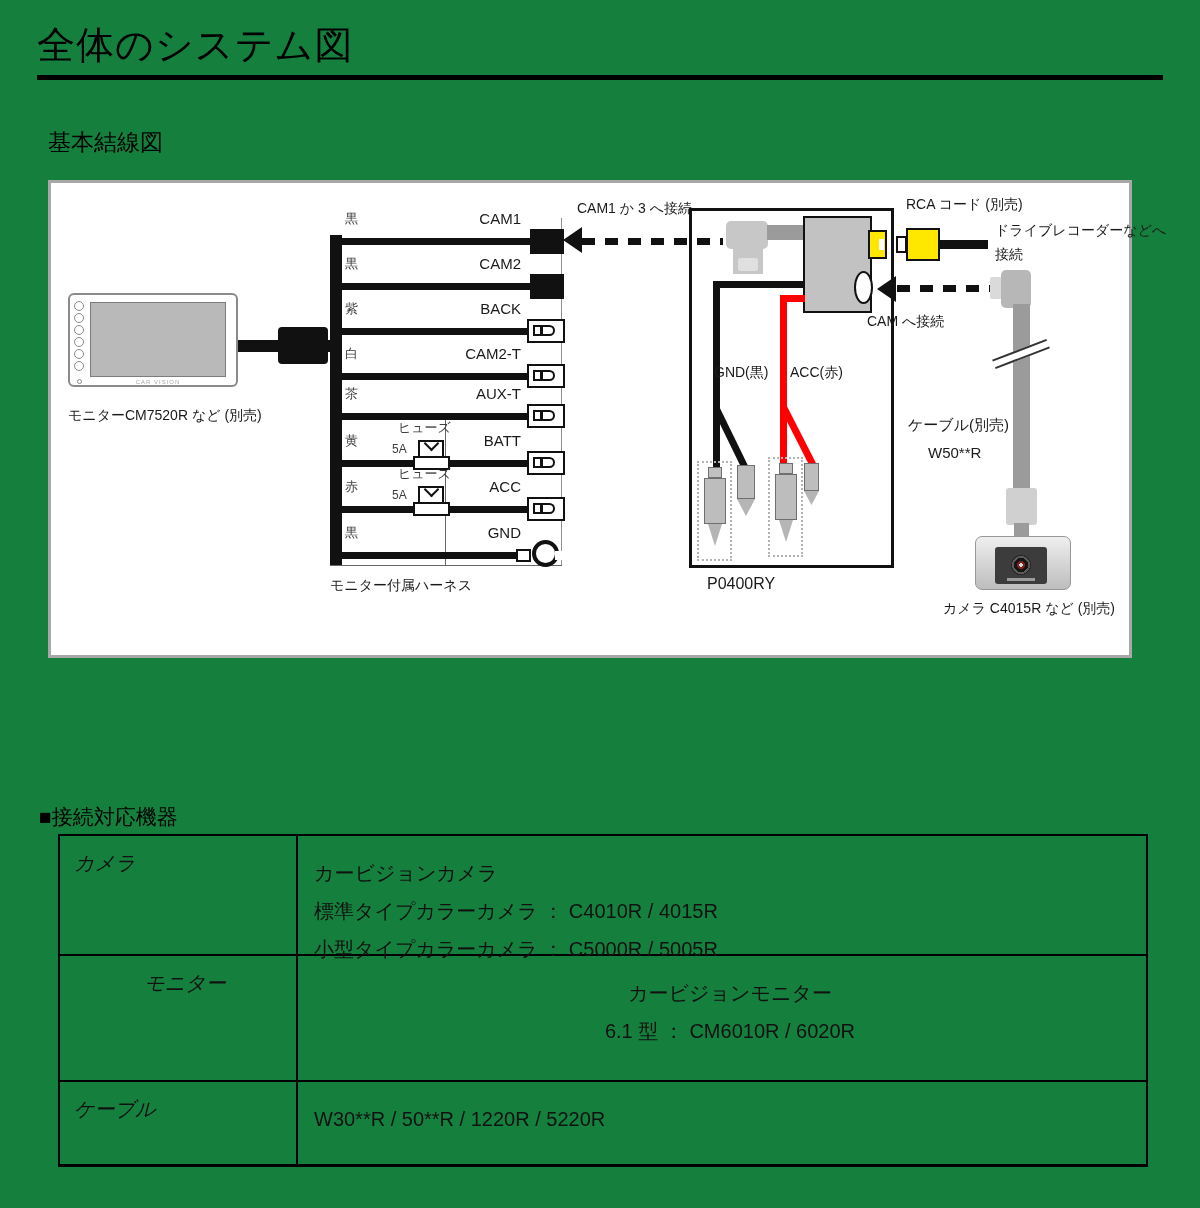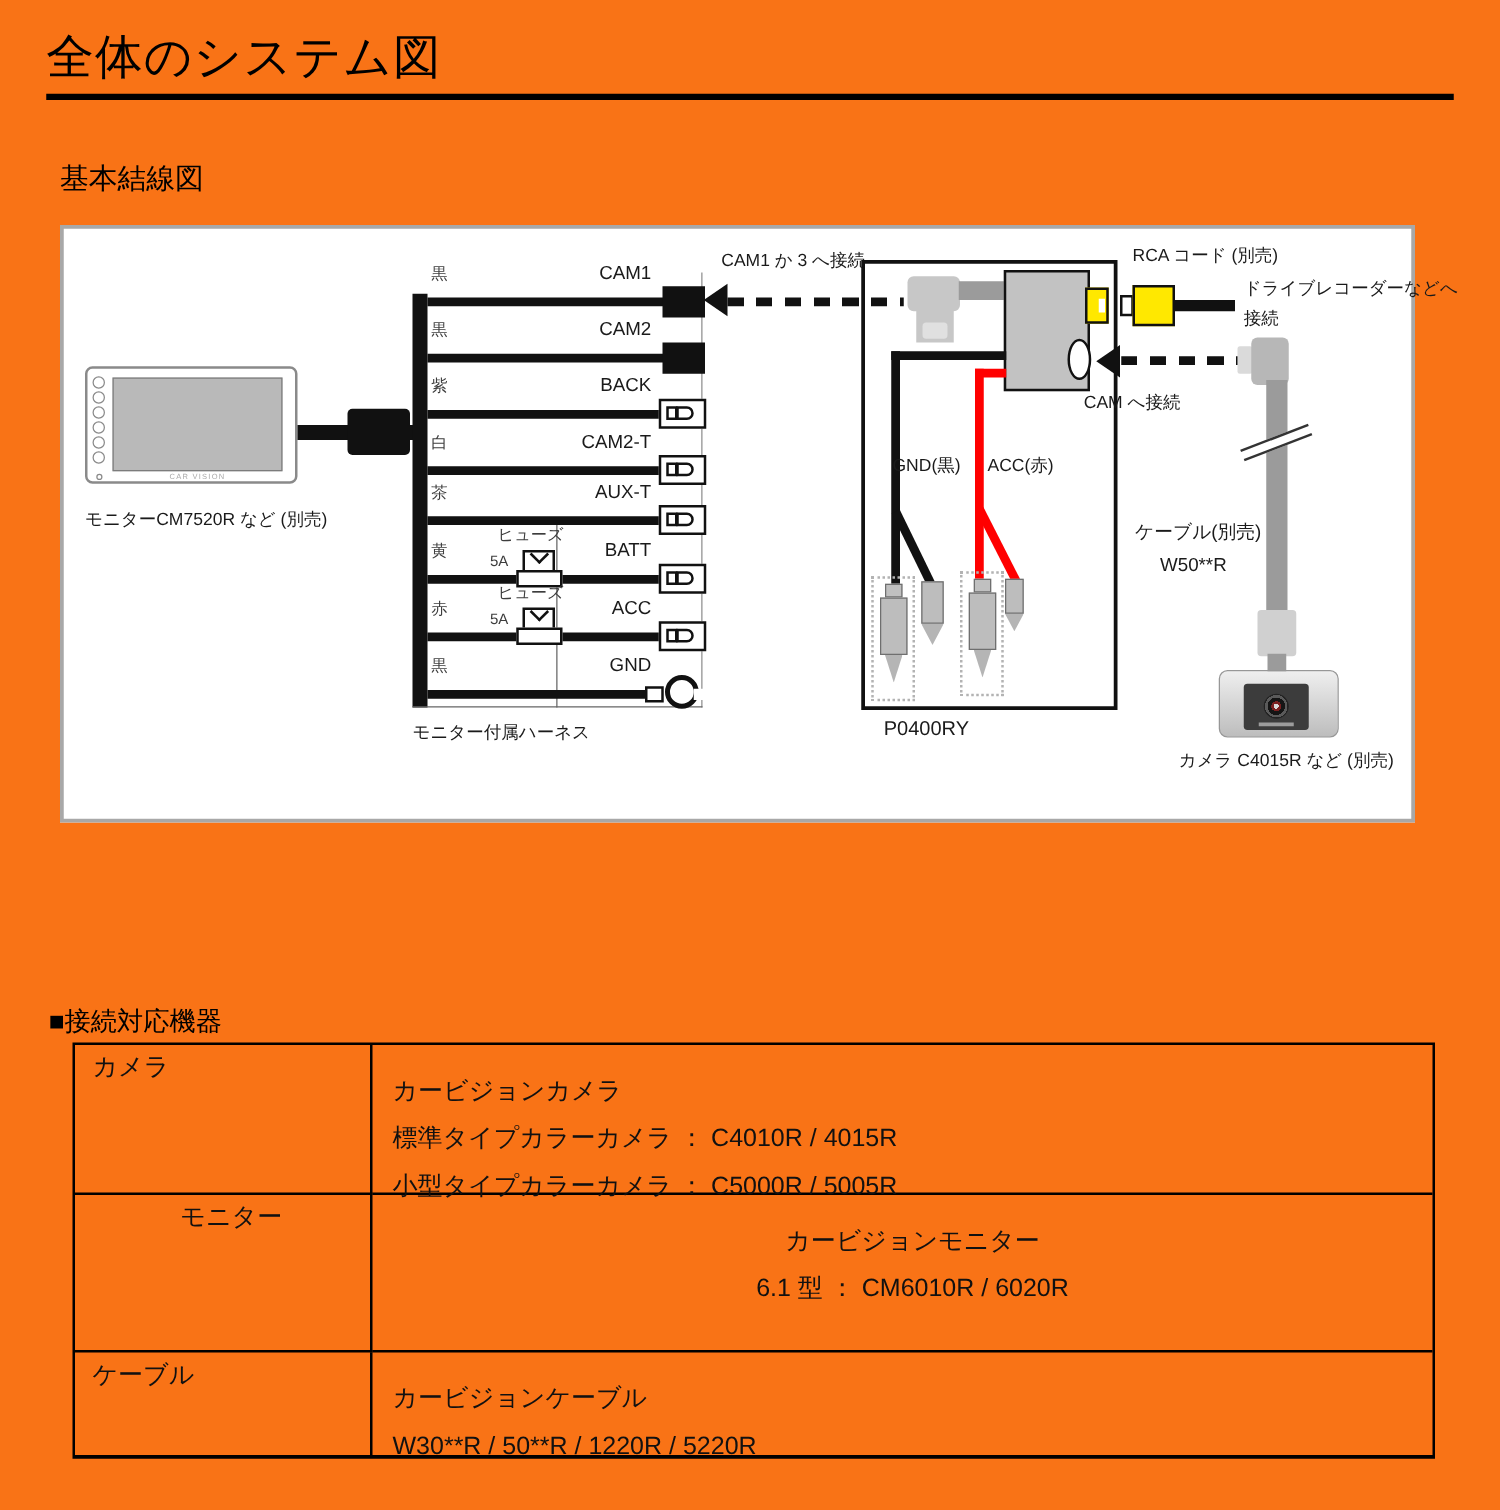--- a/index.html
+++ b/index.html
@@ -1,18 +1,18 @@
 <!DOCTYPE html>
 <html><head>
 <meta charset="utf-8">
 <style>
   * { margin:0; padding:0; box-sizing:border-box; }
   body { background:#fff; }
   .page {
-    position:relative; width:1200px; height:1208px; background:#f97316;
+    position:relative; width:1200px; height:1208px; background:#15803d;
     font-family:"Liberation Sans","DejaVu Sans",sans-serif; color:#111;
     overflow:hidden;
   }
 
   
   .title {
     position:absolute; left:37px; top:20px; width:1126px;
     font-size:38px; font-weight:500; letter-spacing:1px;
     border-bottom:5px solid #000; padding-bottom:4px; color:#000;
   }
@@ -94,21 +94,21 @@
     background:linear-gradient(180deg,#efefef,#bdbdbd); border:1px solid #979797; border-radius:7px; }
   .cam-front { position:absolute; left:19px; top:10px; width:52px; height:37px; background:#3c3c3c; border-radius:3px; }
   .cam-lens { position:absolute; left:16px; top:8px; width:20px; height:20px; border-radius:50%;
     background:radial-gradient(circle,#d8d8d8 0 2px,#7a2020 2px 4px,#151515 4px 7px,#5a5a5a 7px 9px,#222 9px); }
   .cam-brand { position:absolute; left:12px; bottom:3px; width:28px; height:3px; background:#9c9c9c; }
 
   
   .tbl-heading { position:absolute; left:39px; top:803px; font-size:21px; color:#000; }
   .tbl { position:absolute; left:58px; top:834px; width:1090px; border:2px solid #000; border-bottom-width:3px;
     display:grid; grid-template-columns:238px 1fr; }
-  .tbl .cat { border-right:2px solid #000; padding:4px 0 0 14px; font-size:20px; }
+  .tbl .cat { border-right:2px solid #000; padding:14px 0 0 14px; font-size:20px;font-style:italic; }
   .tbl .cell { padding:18px 0 0 16px; font-size:20px; }
   .tbl .r1 { height:120px; border-bottom:2px solid #000; }
   .tbl .r2 { height:126px; border-bottom:2px solid #000;text-align:center; }
   .tbl .r3 { height:82px; }
   .cline { line-height:38px; white-space:nowrap; }
 </style>
 </head>
 <body>
 
 <div class="page">
@@ -293,18 +293,17 @@
       <div class="cline">標準タイプカラーカメラ ： C4010R / 4015R</div>
       <div class="cline">小型タイプカラーカメラ ： C5000R / 5005R</div>
     </div>
     <div class="cat r2">モニター</div>
     <div class="cell r2">
       <div class="cline">カービジョンモニター</div>
       <div class="cline">6.1 型 ： CM6010R / 6020R</div>
     </div>
     <div class="cat r3">ケーブル</div>
     <div class="cell r3">
-      <div class="cline">カービジョンケーブル</div>
       <div class="cline">W30**R / 50**R / 1220R / 5220R</div>
     </div>
   </div>
 
 </div>
 
 </body></html>

